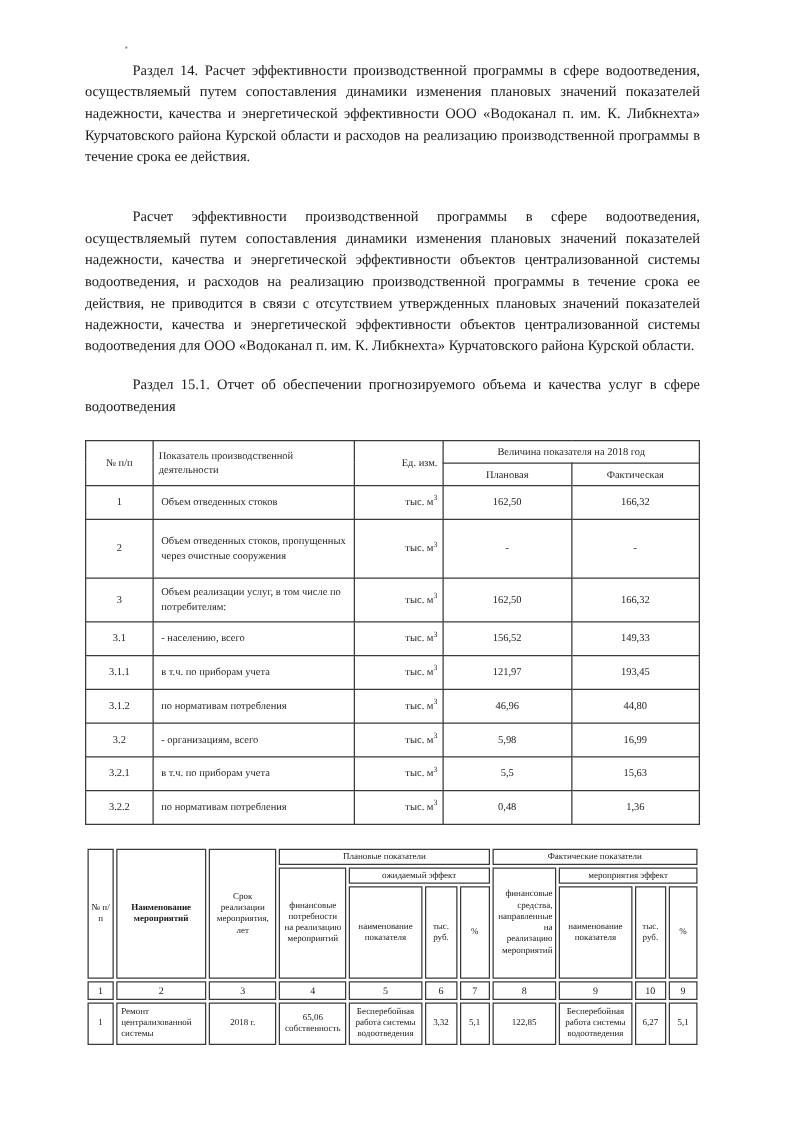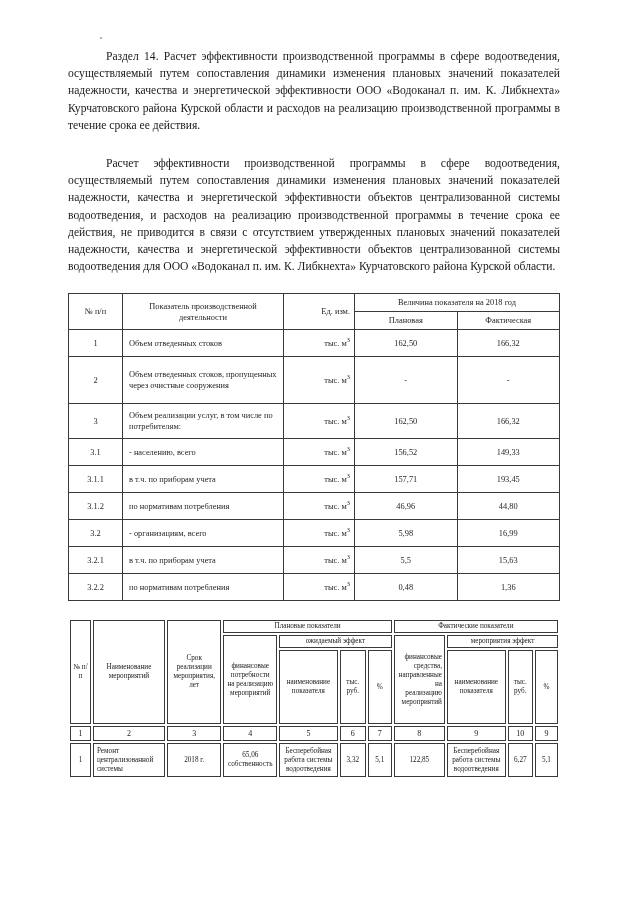--- a/index.html
+++ b/index.html
@@ -38,21 +38,21 @@
   p.para {
     margin: 0 0 0 0;
     font-size: 11.6px;
     line-height: 17.2px;
     text-align: justify;
     text-indent: 38px;
     text-justify: inter-word;
     hyphens: none;
   }
   p.gap {
-    margin-top: 21px;
+    margin-top: 31px;
   }
   p.gap-sm {
     margin-top: 14px;
   }
   
   .tbl {
     border-collapse: collapse;
     table-layout: fixed;
     font-size: 8.4px;
     line-height: 11px;
@@ -67,42 +67,42 @@
   #table-indicators {
     width: 492px;
     margin-top: 18px;
   }
   #table-indicators .c-num { width: 45px; text-align: center; }
   #table-indicators .c-name { width: 152px; text-align: left; padding-left: 6px; }
   #table-indicators .c-unit { width: 62px; text-align: right; }
   #table-indicators .c-plan { width: 116px; text-align: center; }
   #table-indicators .c-fact { width: 117px; text-align: center; }
   #table-indicators thead td { text-align: center; }
-  #table-indicators .hdr-name { text-align: center; padding: 4px 4px; }
+  #table-indicators .hdr-name { text-align: left; padding: 4px 4px; }
   #table-indicators tbody td { height: 20px; }
   #table-indicators .tall { height: 40px; }
   #table-indicators .med { height: 28px; }
   #table-indicators .c-name.multi { line-height: 11.5px; }
   sup { font-size: 6.4px; vertical-align: super; line-height: 0; }
 
   
   #table-measures {
     width: 492px;
     margin-top: 17px;
     font-size: 7.2px;
     line-height: 9px;
   }
   #table-measures td {
     border: 1px solid #3a3a3a;
     padding: 1px 2px;
     text-align: center;
     vertical-align: middle;
   }
   #table-measures .w1 { width: 26px; }
-  #table-measures .w2 { width: 78px; }
+  #table-measures .w2 { width: 78px; font-weight: bold; }
   #table-measures .w3 { width: 58px; }
   #table-measures .w4 { width: 52px; }
   #table-measures .w5 { width: 62px; }
   #table-measures .w6 { width: 30px; }
   #table-measures .w7 { width: 30px; }
   #table-measures .w8 { width: 48px; text-align: right; }
   #table-measures .w9 { width: 62px; }
   #table-measures .w10 { width: 28px; }
   #table-measures .w11 { width: 28px; }
   #table-measures .numrow td { height: 11px; font-size: 8px; }
@@ -118,20 +118,21 @@
 
   <div class="speck"></div>
 
   <div class="content">
 
     <p class="para">Раздел 14. Расчет эффективности производственной программы в сфере водоотведения, осуществляемый путем сопоставления динамики изменения плановых значений показателей надежности, качества и энергетической эффективности ООО «Водоканал п. им. К. Либкнехта» Курчатовского района Курской области и расходов на реализацию производственной программы в течение срока ее действия.</p>
 
     <p class="para gap">Расчет эффективности производственной программы в сфере водоотведения, осуществляемый путем сопоставления динамики изменения плановых значений показателей надежности, качества и энергетической эффективности объектов централизованной системы водоотведения, и расходов на реализацию производственной программы в течение срока ее действия, не приводится в связи с отсутствием утвержденных  плановых значений показателей надежности, качества и энергетической эффективности объектов централизованной системы водоотведения для ООО «Водоканал п. им. К. Либкнехта» Курчатовского района Курской области.</p>
 
 
+    <p class="para gap-sm">Раздел 15.1. Отчет об обеспечении  прогнозируемого объема и качества  услуг в сфере водоотведения</p>
 
     <table id="table-indicators" class="tbl">
       <thead>
         <tr>
           <td class="c-num" rowspan="2">№ п/п</td>
           <td class="c-name hdr-name" rowspan="2">Показатель производственной деятельности</td>
           <td class="c-unit" rowspan="2">Ед. изм.</td>
           <td colspan="2">Величина показателя на 2018 год</td>
         </tr>
         <tr>
@@ -165,21 +166,21 @@
           <td class="c-num">3.1</td>
           <td class="c-name">- населению, всего</td>
           <td class="c-unit"><span>тыс. м</span><sup>3</sup></td>
           <td class="c-plan">156,52</td>
           <td class="c-fact">149,33</td>
         </tr>
         <tr>
           <td class="c-num">3.1.1</td>
           <td class="c-name">в т.ч. по приборам учета</td>
           <td class="c-unit"><span>тыс. м</span><sup>3</sup></td>
-          <td class="c-plan">157,71</td>
+          <td class="c-plan">121,97</td>
           <td class="c-fact">193,45</td>
         </tr>
         <tr>
           <td class="c-num">3.1.2</td>
           <td class="c-name">по нормативам потребления</td>
           <td class="c-unit"><span>тыс. м</span><sup>3</sup></td>
           <td class="c-plan">46,96</td>
           <td class="c-fact">44,80</td>
         </tr>
         <tr>

